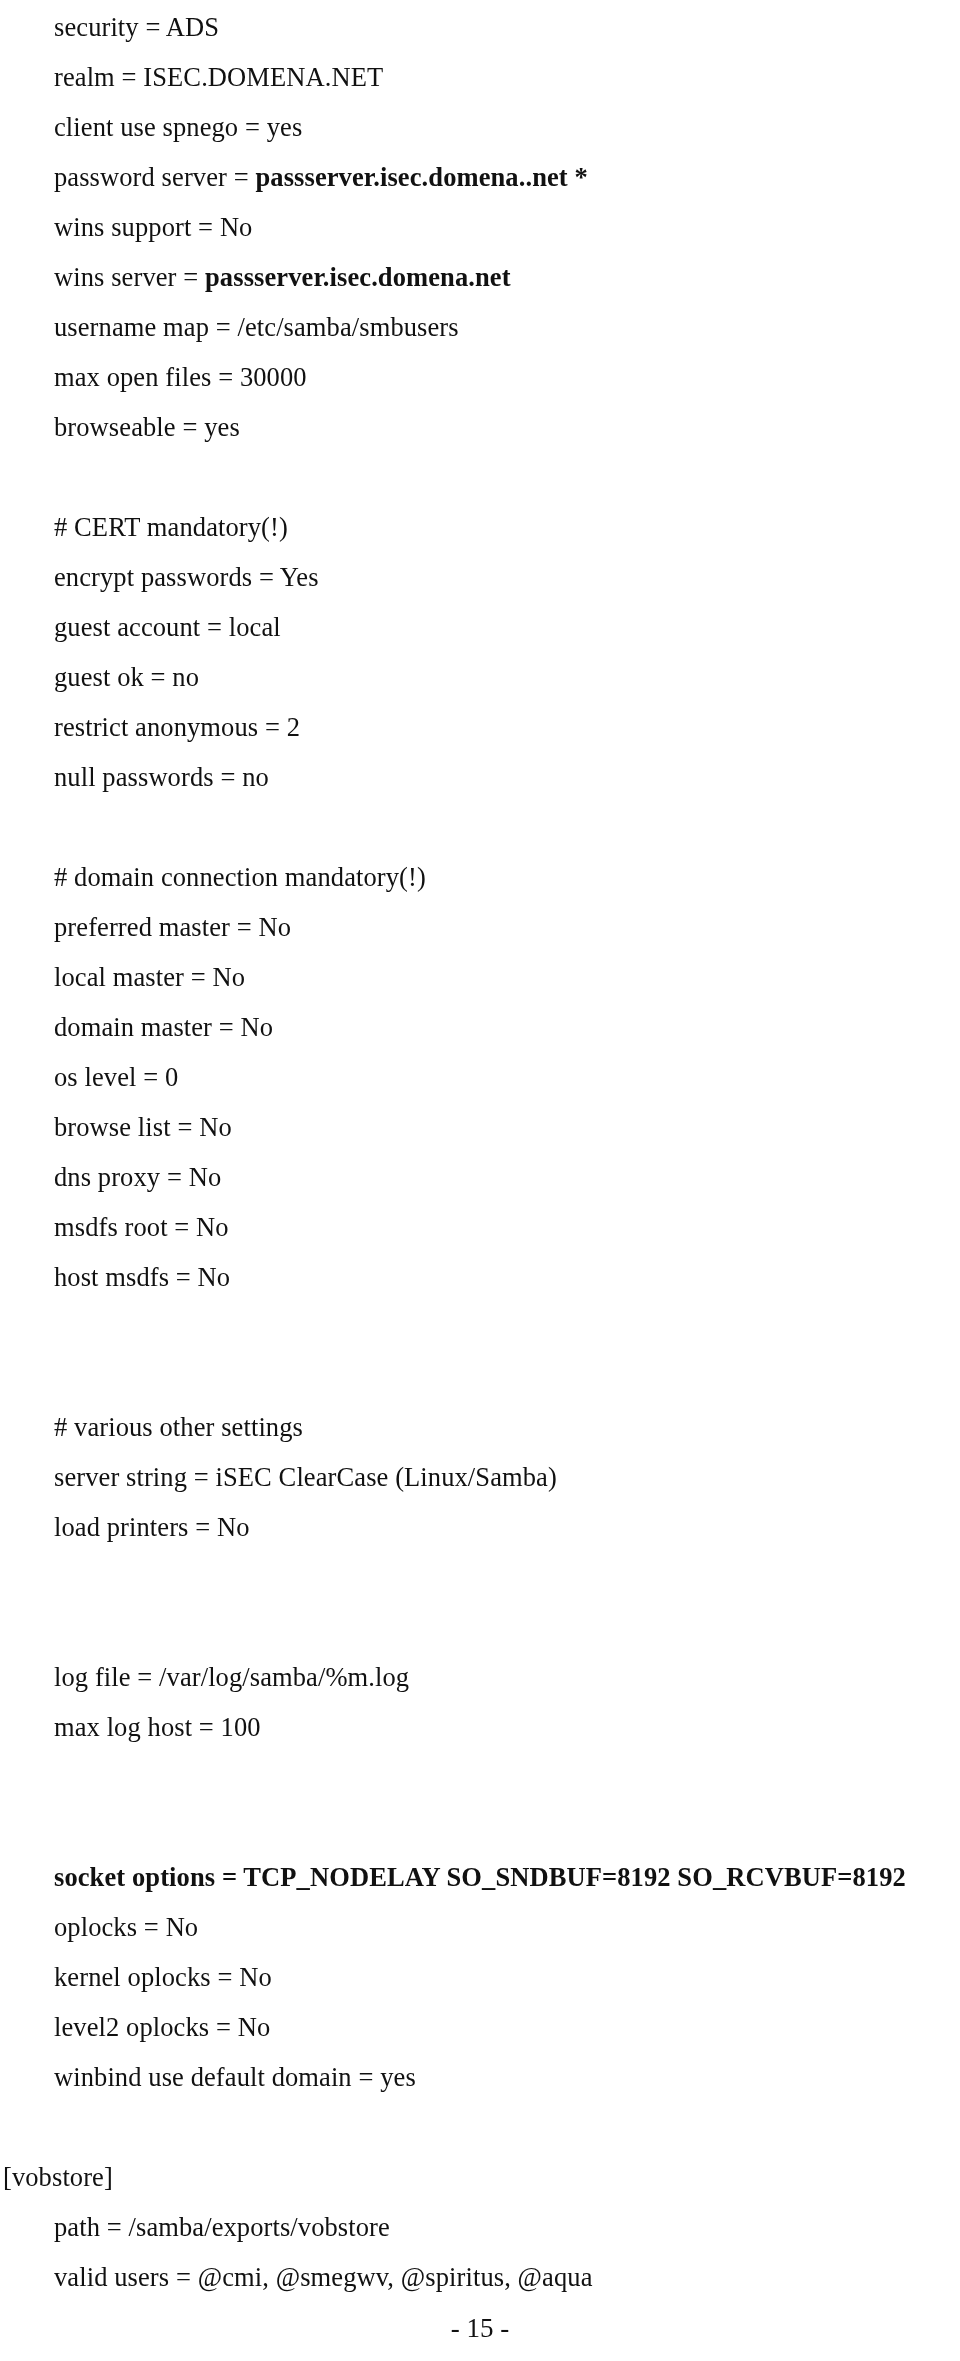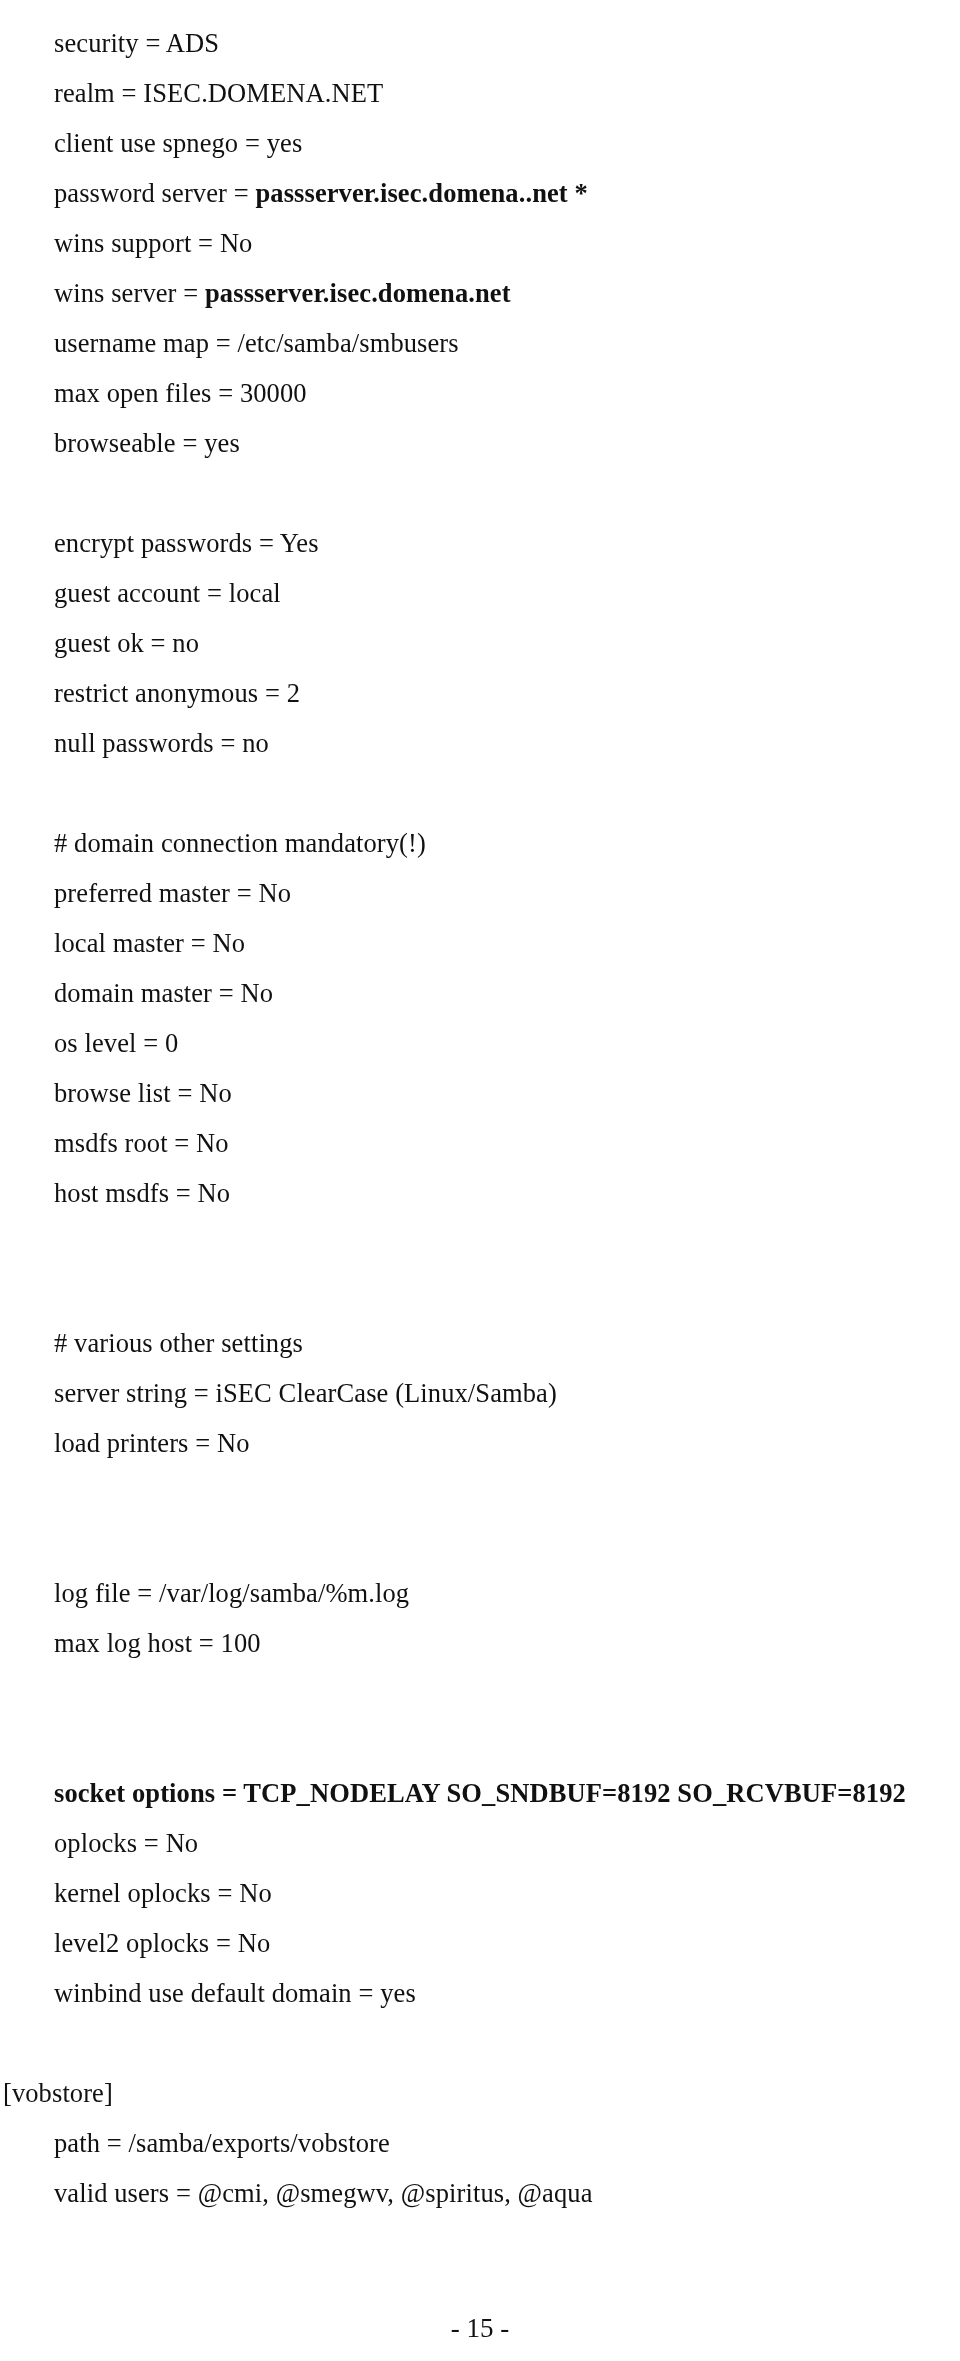--- a/index.html
+++ b/index.html
@@ -21,21 +21,21 @@
     width: 960px;
     height: 2361px;
     box-sizing: border-box;
     padding: 0;
   }
   .conf-listing {
     position: absolute;
     left: 0;
     top: 0;
     width: 848px;
-    padding-top: 18px;
+    padding-top: 2px;
   }
   .conf-line {
     font-size: 26.5px;
     line-height: 50px;
     height: 50px;
     padding-left: 54px;
     white-space: pre;
     letter-spacing: 0.1px;
     color: #111111;
   }
@@ -69,32 +69,34 @@
       <div class="conf-line"><span>security = ADS</span></div>
       <div class="conf-line"><span>realm = ISEC.DOMENA.NET</span></div>
       <div class="conf-line"><span>client use spnego = yes</span></div>
       <div class="conf-line"><span>password server = </span><span class="val-bold">passserver.isec.domena..net *</span></div>
       <div class="conf-line"><span>wins support = No</span></div>
       <div class="conf-line"><span>wins server = </span><span class="val-bold">passserver.isec.domena.net</span></div>
       <div class="conf-line"><span>username map = /etc/samba/smbusers</span></div>
       <div class="conf-line"><span>max open files = 30000</span></div>
       <div class="conf-line"><span>browseable = yes</span></div>
       <div class="conf-line blank"></div>
+      <div class="conf-line"><span># CERT mandatory(!)</span></div>
       <div class="conf-line"><span>encrypt passwords = Yes</span></div>
       <div class="conf-line"><span>guest account = local</span></div>
       <div class="conf-line"><span>guest ok = no</span></div>
       <div class="conf-line"><span>restrict anonymous = 2</span></div>
       <div class="conf-line"><span>null passwords = no</span></div>
       <div class="conf-line blank"></div>
       <div class="conf-line"><span># domain connection mandatory(!)</span></div>
       <div class="conf-line"><span>preferred master = No</span></div>
       <div class="conf-line"><span>local master = No</span></div>
       <div class="conf-line"><span>domain master = No</span></div>
       <div class="conf-line"><span>os level = 0</span></div>
       <div class="conf-line"><span>browse list = No</span></div>
+      <div class="conf-line"><span>dns proxy = No</span></div>
       <div class="conf-line"><span>msdfs root = No</span></div>
       <div class="conf-line"><span>host msdfs = No</span></div>
       <div class="conf-line blank"></div>
       <div class="conf-line blank"></div>
       <div class="conf-line"><span># various other settings</span></div>
       <div class="conf-line"><span>server string = iSEC ClearCase (Linux/Samba)</span></div>
       <div class="conf-line"><span>load printers = No</span></div>
       <div class="conf-line blank"></div>
       <div class="conf-line blank"></div>
       <div class="conf-line"><span>log file = /var/log/samba/%m.log</span></div>

